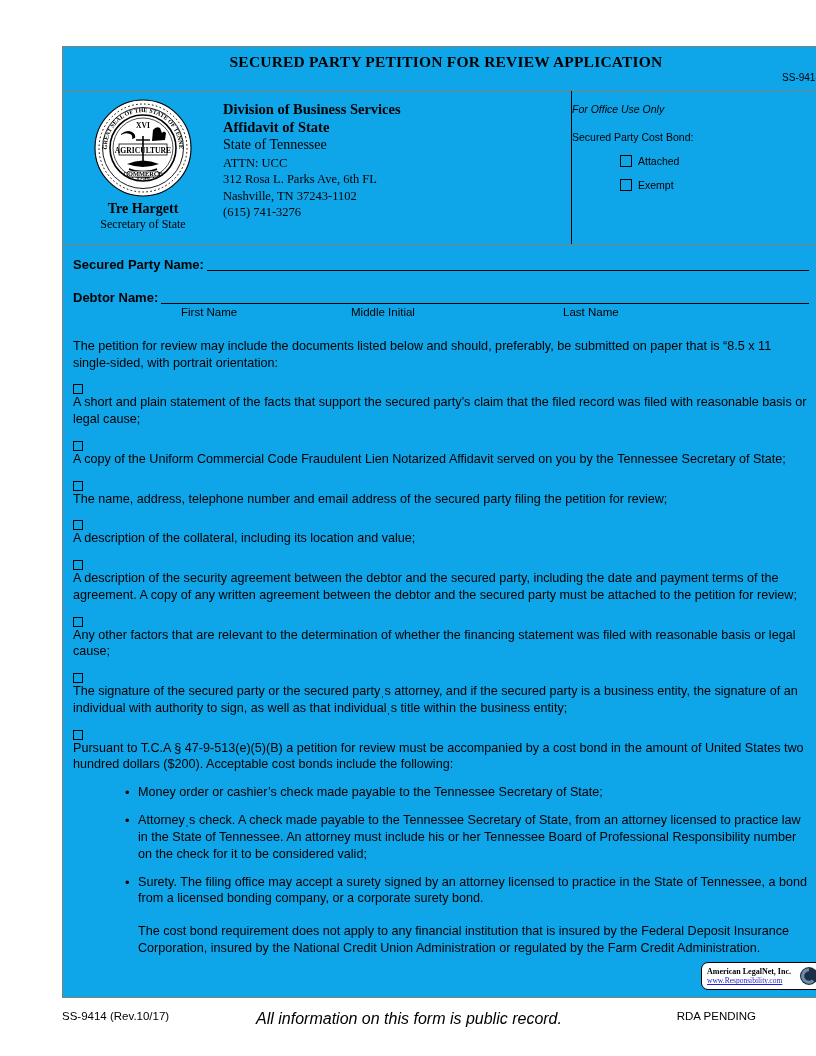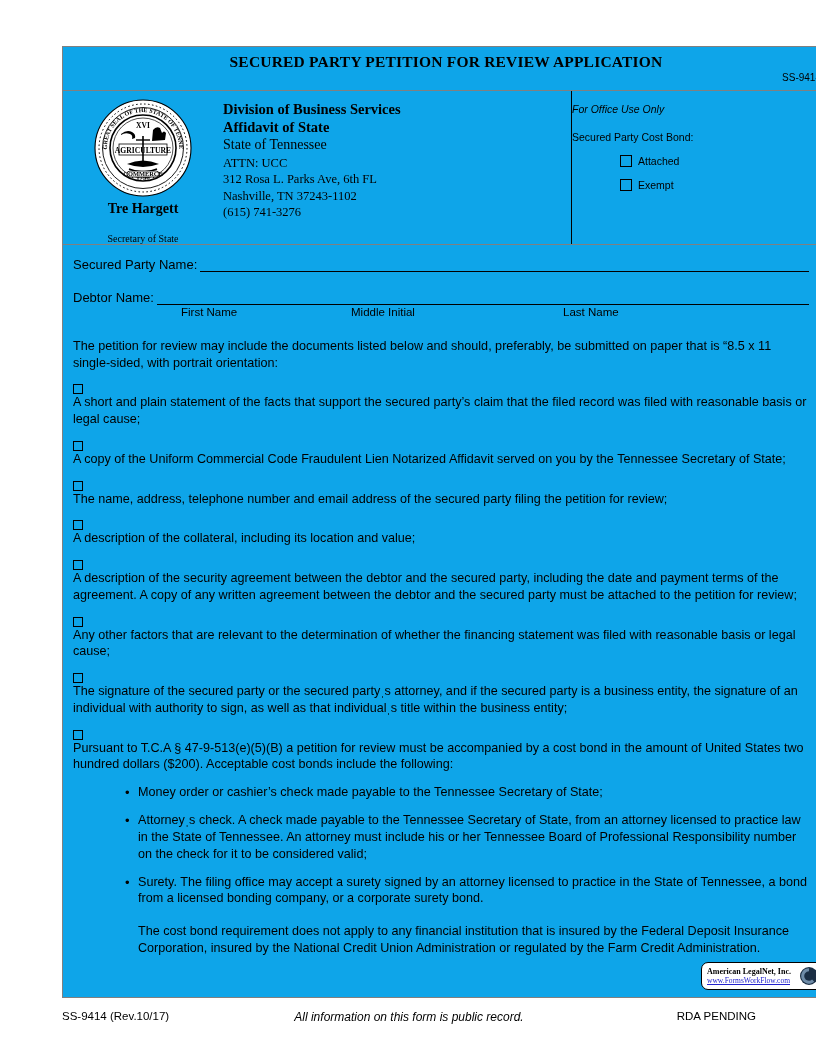--- a/index.html
+++ b/index.html
@@ -72,22 +72,22 @@
   }
   .seal-svg { display: block; margin: 0 auto; }
   .officer-name {
     font-family: "Liberation Serif", serif;
     font-weight: bold;
     font-size: 14px;
     margin-top: 1px;
   }
   .officer-title {
     font-family: "Liberation Serif", serif;
-    font-size: 10px;
-    margin-top: 16px;
+    font-size: 12px;
+    margin-top: 0px;
   }
   .address-block {
     flex: 1;
     padding-top: 10px;
     font-family: "Liberation Serif", serif;
     box-sizing: border-box;
   }
   .addr-l1, .addr-l2 {
     font-weight: bold;
     font-size: 14.5px;
@@ -130,22 +130,23 @@
     flex: none;
   }
 
   
   .fields {
     padding: 11px 20px 0 10px;
     box-sizing: border-box;
   }
   .field-row {
     display: flex;
-    align-items: flex-end;
+    align-items: flex-start;
     font-size: 13px;
+    font-weight: bold;
   }
   .field-label { white-space: nowrap; }
   .field-rule {
     flex: 1;
     border-bottom: 1.2px solid #000;
     margin-left: 3px;
     height: 13px;
   }
   .row-secured { margin-top: 1px; }
   .row-debtor { margin-top: 18px; }
@@ -251,21 +252,21 @@
     height: 22px;
     font-size: 11.5px;
   }
   .pf-left { position: absolute; left: 0; top: 0; }
   .pf-center {
     position: absolute;
     left: 0; right: 0;
     top: 0;
     text-align: center;
     font-style: italic;
-    font-size: 12px;
+    font-size: 16px;
   }
   .pf-right { position: absolute; right: 0; top: 0; }
 </style>
 </head>
 <body>
 
 <div class="form-frame">
 
   <div class="title-bar">
     <div class="form-title">SECURED PARTY PETITION FOR REVIEW APPLICATION</div>
@@ -418,21 +419,21 @@
         <span class="bullet-text">Surety. The filing office may accept a surety signed by an attorney licensed to practice in the State of Tennessee, a bond from a licensed bonding company, or a corporate surety bond.</span>
       </div>
 
       <div class="closing-note">The cost bond requirement does not apply to any financial institution that is insured by the Federal Deposit Insurance Corporation, insured by the National Credit Union Administration or regulated by the Farm Credit Administration.</div>
     </div>
   </div>
 
   <div class="legalnet-badge">
     <div class="badge-text">
       <div class="badge-line1">American LegalNet, Inc.</div>
-      <div class="badge-line2">www.FormsWorkFlow.com</div>
+      <div class="badge-line2">www.Responsibility.com</div>
     </div>
     <svg class="badge-logo" width="20" height="20" viewBox="0 0 20 20">
       <circle cx="10" cy="10" r="9" fill="#1b2f45"></circle>
       <path d="M10,2.2 a7.8,7.8 0 1,0 5.2,13.6 l-2.1,-2.3 a4.7,4.7 0 1,1 -3.1,-8.2 z" fill="#6f8ca8"></path>
       <circle cx="10" cy="10" r="3.1" fill="#1b2f45"></circle>
     </svg>
   </div>
 
 </div>
 

